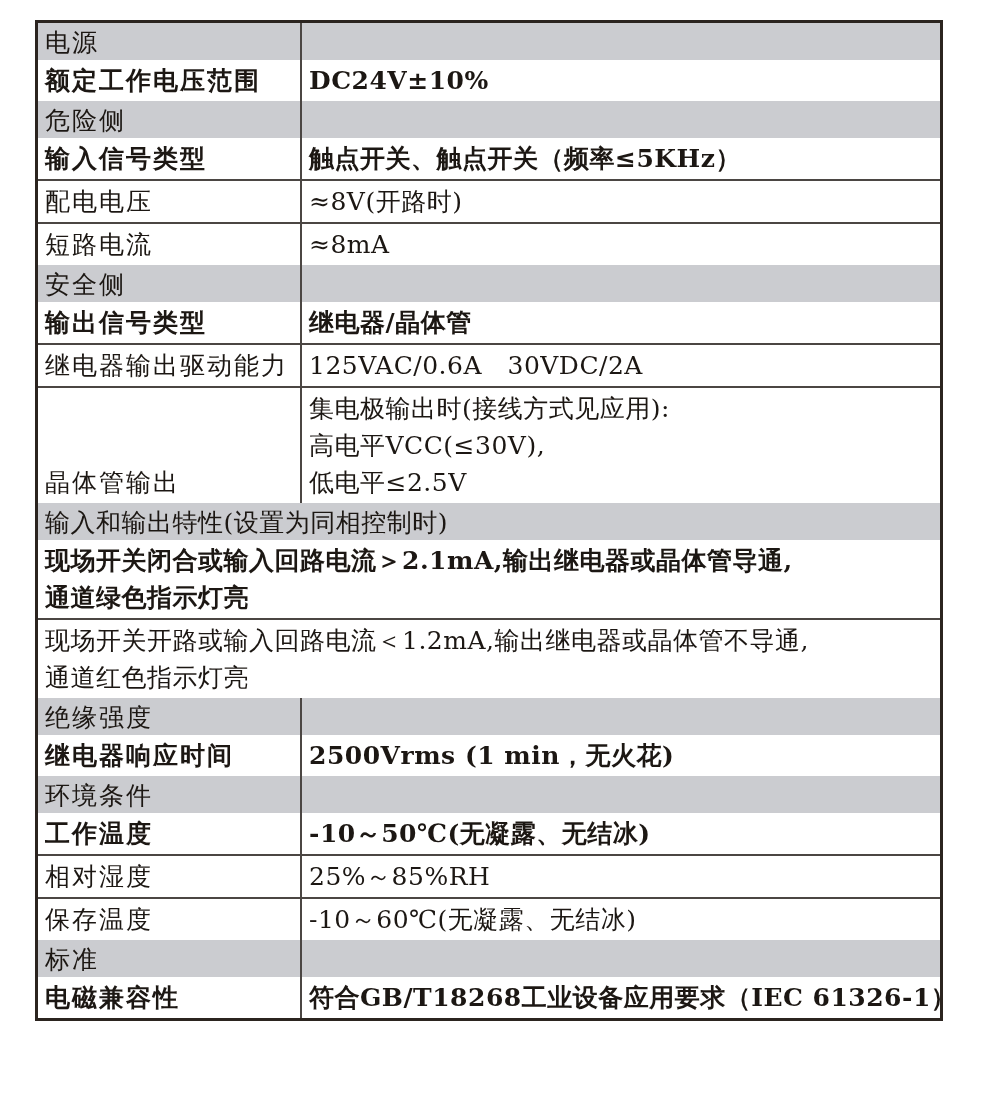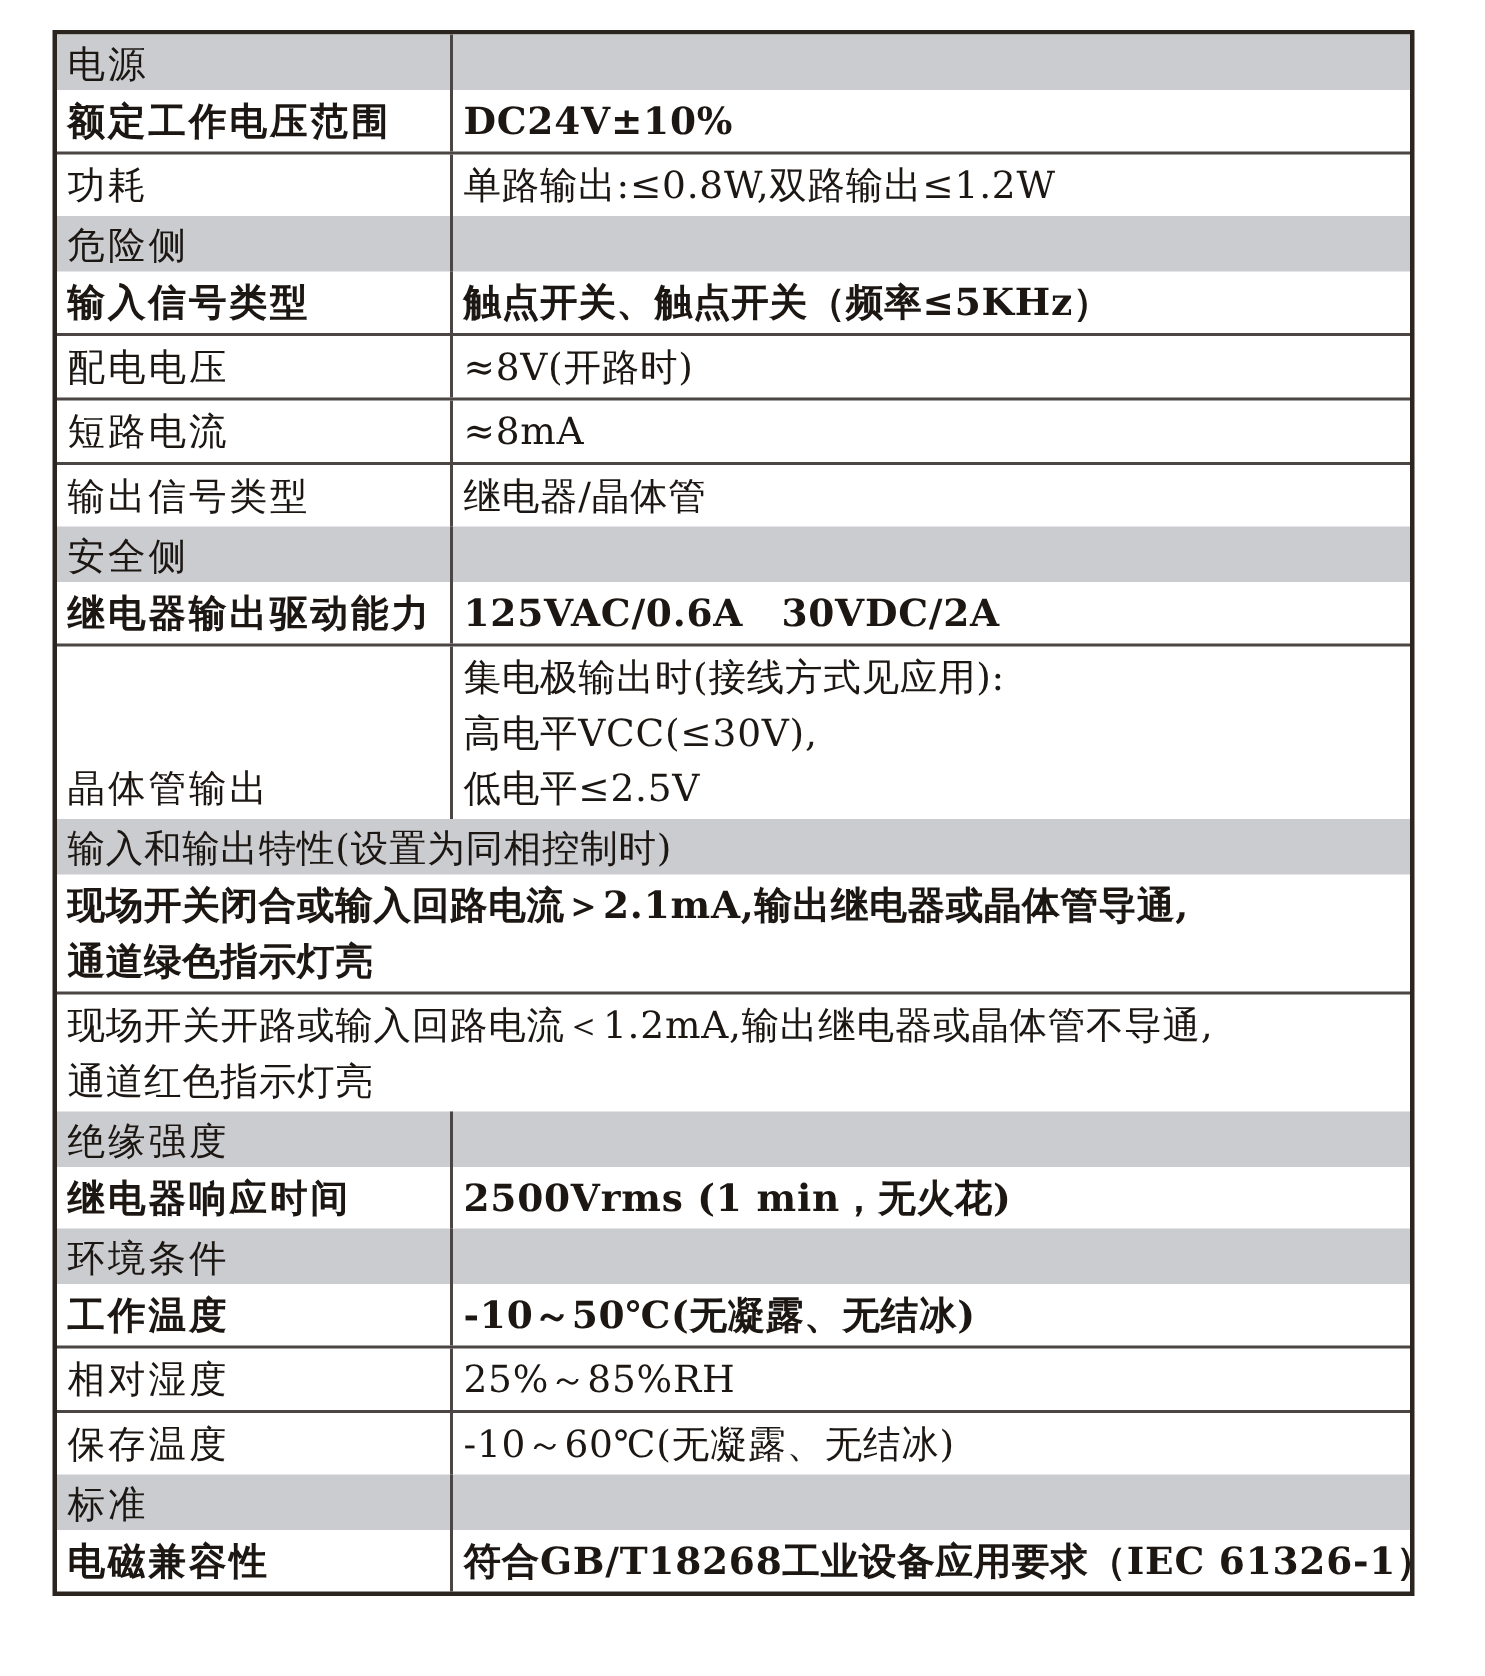--- a/index.html
+++ b/index.html
@@ -84,28 +84,20 @@
         <div class="cell value-cell"></div>
       </div>
       <div class="row data">
         <div class="cell label-cell">
           <div class="line">额定工作电压范围</div>
         </div>
         <div class="cell value-cell">
           <div class="line">DC24V±10%</div>
         </div>
       </div>
-      <div class="row data">
-        <div class="cell label-cell">
-          <div class="line">功耗</div>
-        </div>
-        <div class="cell value-cell">
-          <div class="line">单路输出:≤0.8W,双路输出≤1.2W</div>
-        </div>
-      </div>
       <div class="row section">
         <div class="cell label-cell">
           <div class="line">危险侧</div>
         </div>
         <div class="cell value-cell"></div>
       </div>
       <div class="row data">
         <div class="cell label-cell">
           <div class="line">输入信号类型</div>
         </div>
@@ -122,33 +114,33 @@
         </div>
       </div>
       <div class="row data">
         <div class="cell label-cell">
           <div class="line">短路电流</div>
         </div>
         <div class="cell value-cell">
           <div class="line">≈8mA</div>
         </div>
       </div>
+      <div class="row section">
+        <div class="cell label-cell">
+          <div class="line">安全侧</div>
+        </div>
+        <div class="cell value-cell"></div>
+      </div>
       <div class="row data">
         <div class="cell label-cell">
           <div class="line">输出信号类型</div>
         </div>
         <div class="cell value-cell">
           <div class="line">继电器/晶体管</div>
         </div>
-      </div>
-      <div class="row section">
-        <div class="cell label-cell">
-          <div class="line">安全侧</div>
-        </div>
-        <div class="cell value-cell"></div>
       </div>
       <div class="row data">
         <div class="cell label-cell">
           <div class="line">继电器输出驱动能力</div>
         </div>
         <div class="cell value-cell">
           <div class="line">125VAC/0.6A　30VDC/2A</div>
         </div>
       </div>
       <div class="row data">

